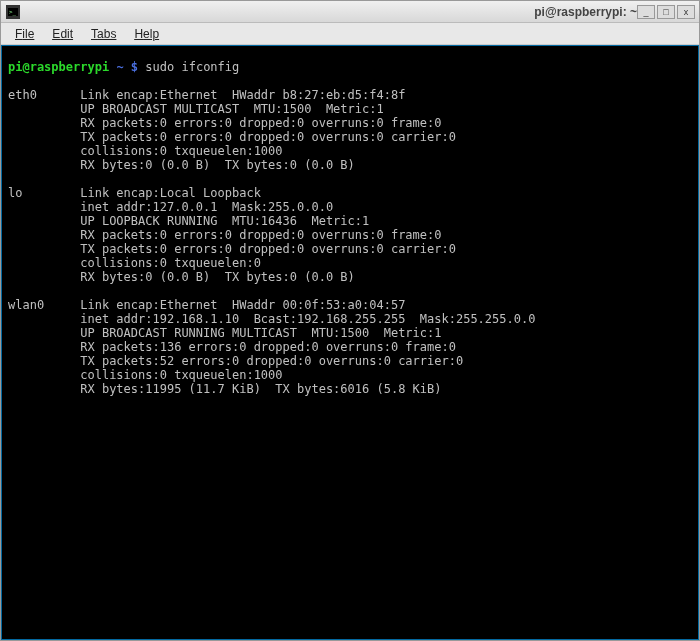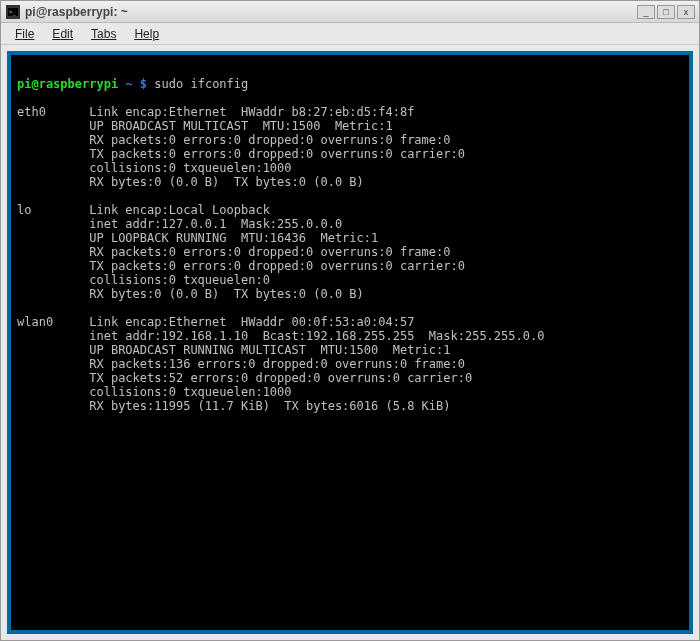--- a/index.html
+++ b/index.html
@@ -36,21 +36,21 @@
     .titlebar-icon {
       width: 16px;
       height: 16px;
       margin-right: 4px;
       display: inline-flex;
       align-items: center;
       justify-content: center;
     }
     .titlebar-title {
       flex: 1;
-      text-align: left;
+      text-align: right;
       font-weight: bold;
       color: #444;
     }
     .window-controls {
       display: flex;
       gap: 2px;
     }
     .win-btn {
       width: 18px;
       height: 14px;
@@ -81,25 +81,25 @@
     .menu-item .underline {
       text-decoration: underline;
     }
     .terminal {
       flex: 1;
       background: #000;
       color: #c0c0c0;
       font-family: "DejaVu Sans Mono", "Courier New", monospace;
       font-size: 12px;
       line-height: 14px;
-      padding: 8px 6px;
+      padding: 0 6px;
       white-space: pre;
       overflow: hidden;
-      border: 4px solid #0369a1;
-      margin: 6px;
+      border: 1px solid #0369a1;
+      margin: 0;
     }
     .green { color: #2bd92b; font-weight: bold; }
     .blue { color: #4a6fe0; font-weight: bold; }
     .gray { color: #c0c0c0; }
     .cursor-block {
       display: inline-block;
       width: 7px;
       height: 13px;
       border: 1px solid #c0c0c0;
       vertical-align: text-bottom;

